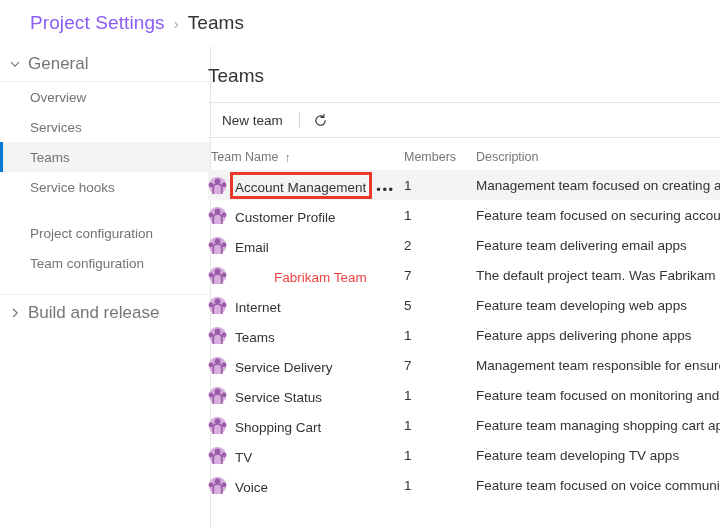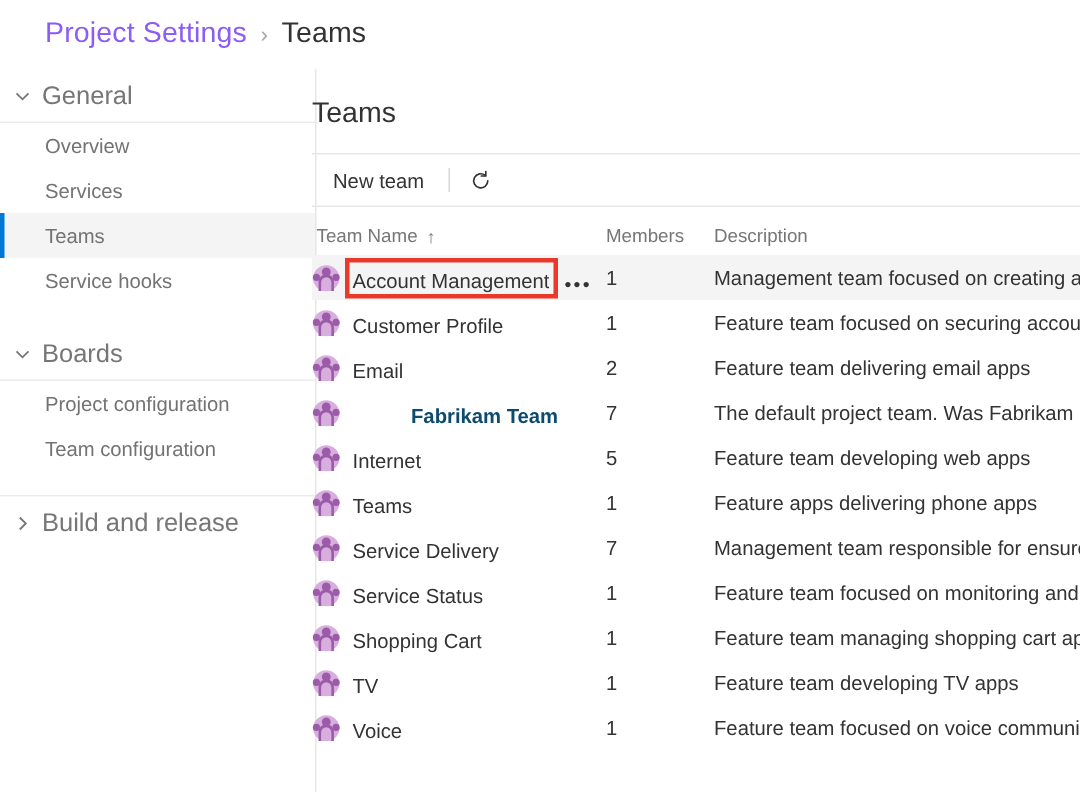--- a/index.html
+++ b/index.html
@@ -232,21 +232,21 @@
     display: block;
   }
   .team-avatar svg { display: block; }
   .team-name {
     font-size: 13.5px;
     color: #333333;
     white-space: nowrap;
     overflow: hidden;
     text-overflow: ellipsis;
   }
-  .team-name.bold { font-weight: bold; color: #0c4a6e; padding-left: 39px; }
+  .team-name.bold { font-weight: normal; color: #ef4444; padding-left: 39px; }
 
   .row-menu {
     margin-left: 10px;
     font-size: 13px;
     letter-spacing: 1.5px;
     color: #333333;
     line-height: 10px;
     cursor: pointer;
     flex: 0 0 auto;
   }
@@ -308,28 +308,20 @@
     </div>
     <div class="nav-item selected">
       <span>Teams</span>
     </div>
     <div class="nav-item">
       <span>Service hooks</span>
     </div>
 
     <div class="nav-spacer"></div>
 
-    <div class="nav-group-header">
-      <span class="chev">
-        <svg width="14" height="14" viewBox="0 0 14 14">
-            <path d="M3 5.2 L7 9.2 L11 5.2" fill="none" stroke="#767676" stroke-width="1.2"></path>
-          </svg>
-      </span>
-      <span class="nav-group-title">Boards</span>
-    </div>
     <div class="nav-item">
       <span>Project configuration</span>
     </div>
     <div class="nav-item">
       <span>Team configuration</span>
     </div>
 
     <div class="nav-spacer"></div>
 
     <div class="nav-group-header collapsed">

